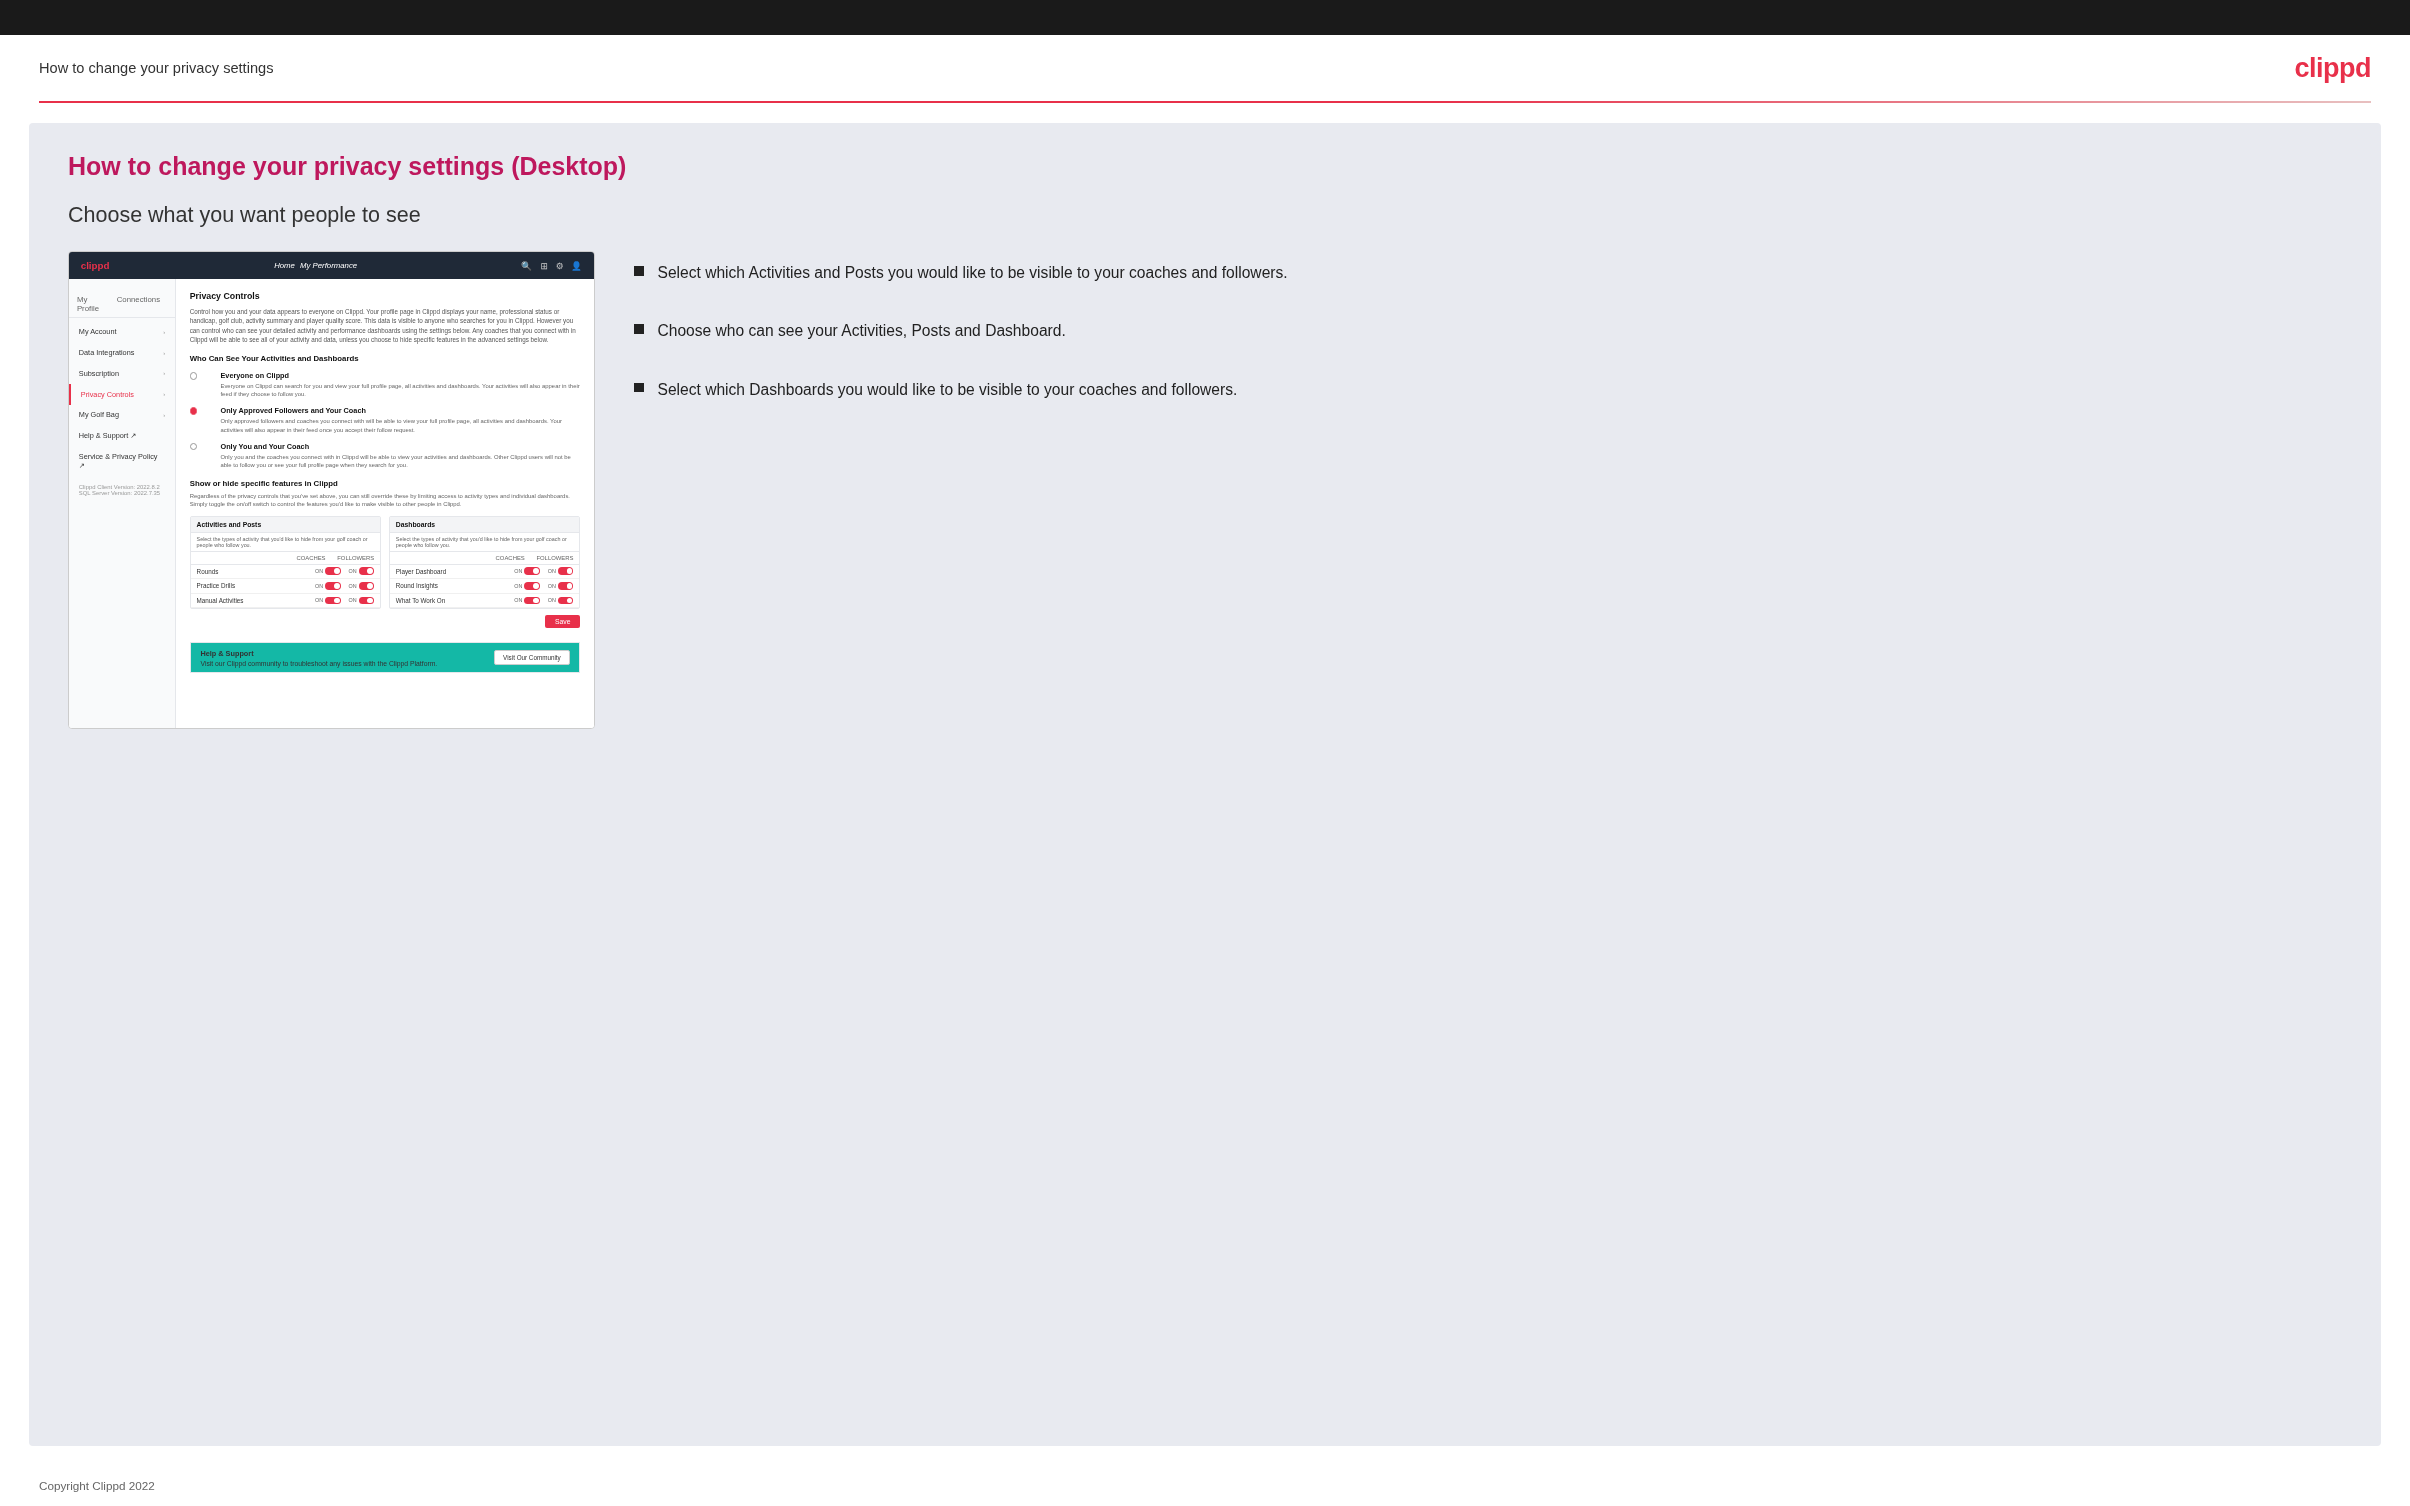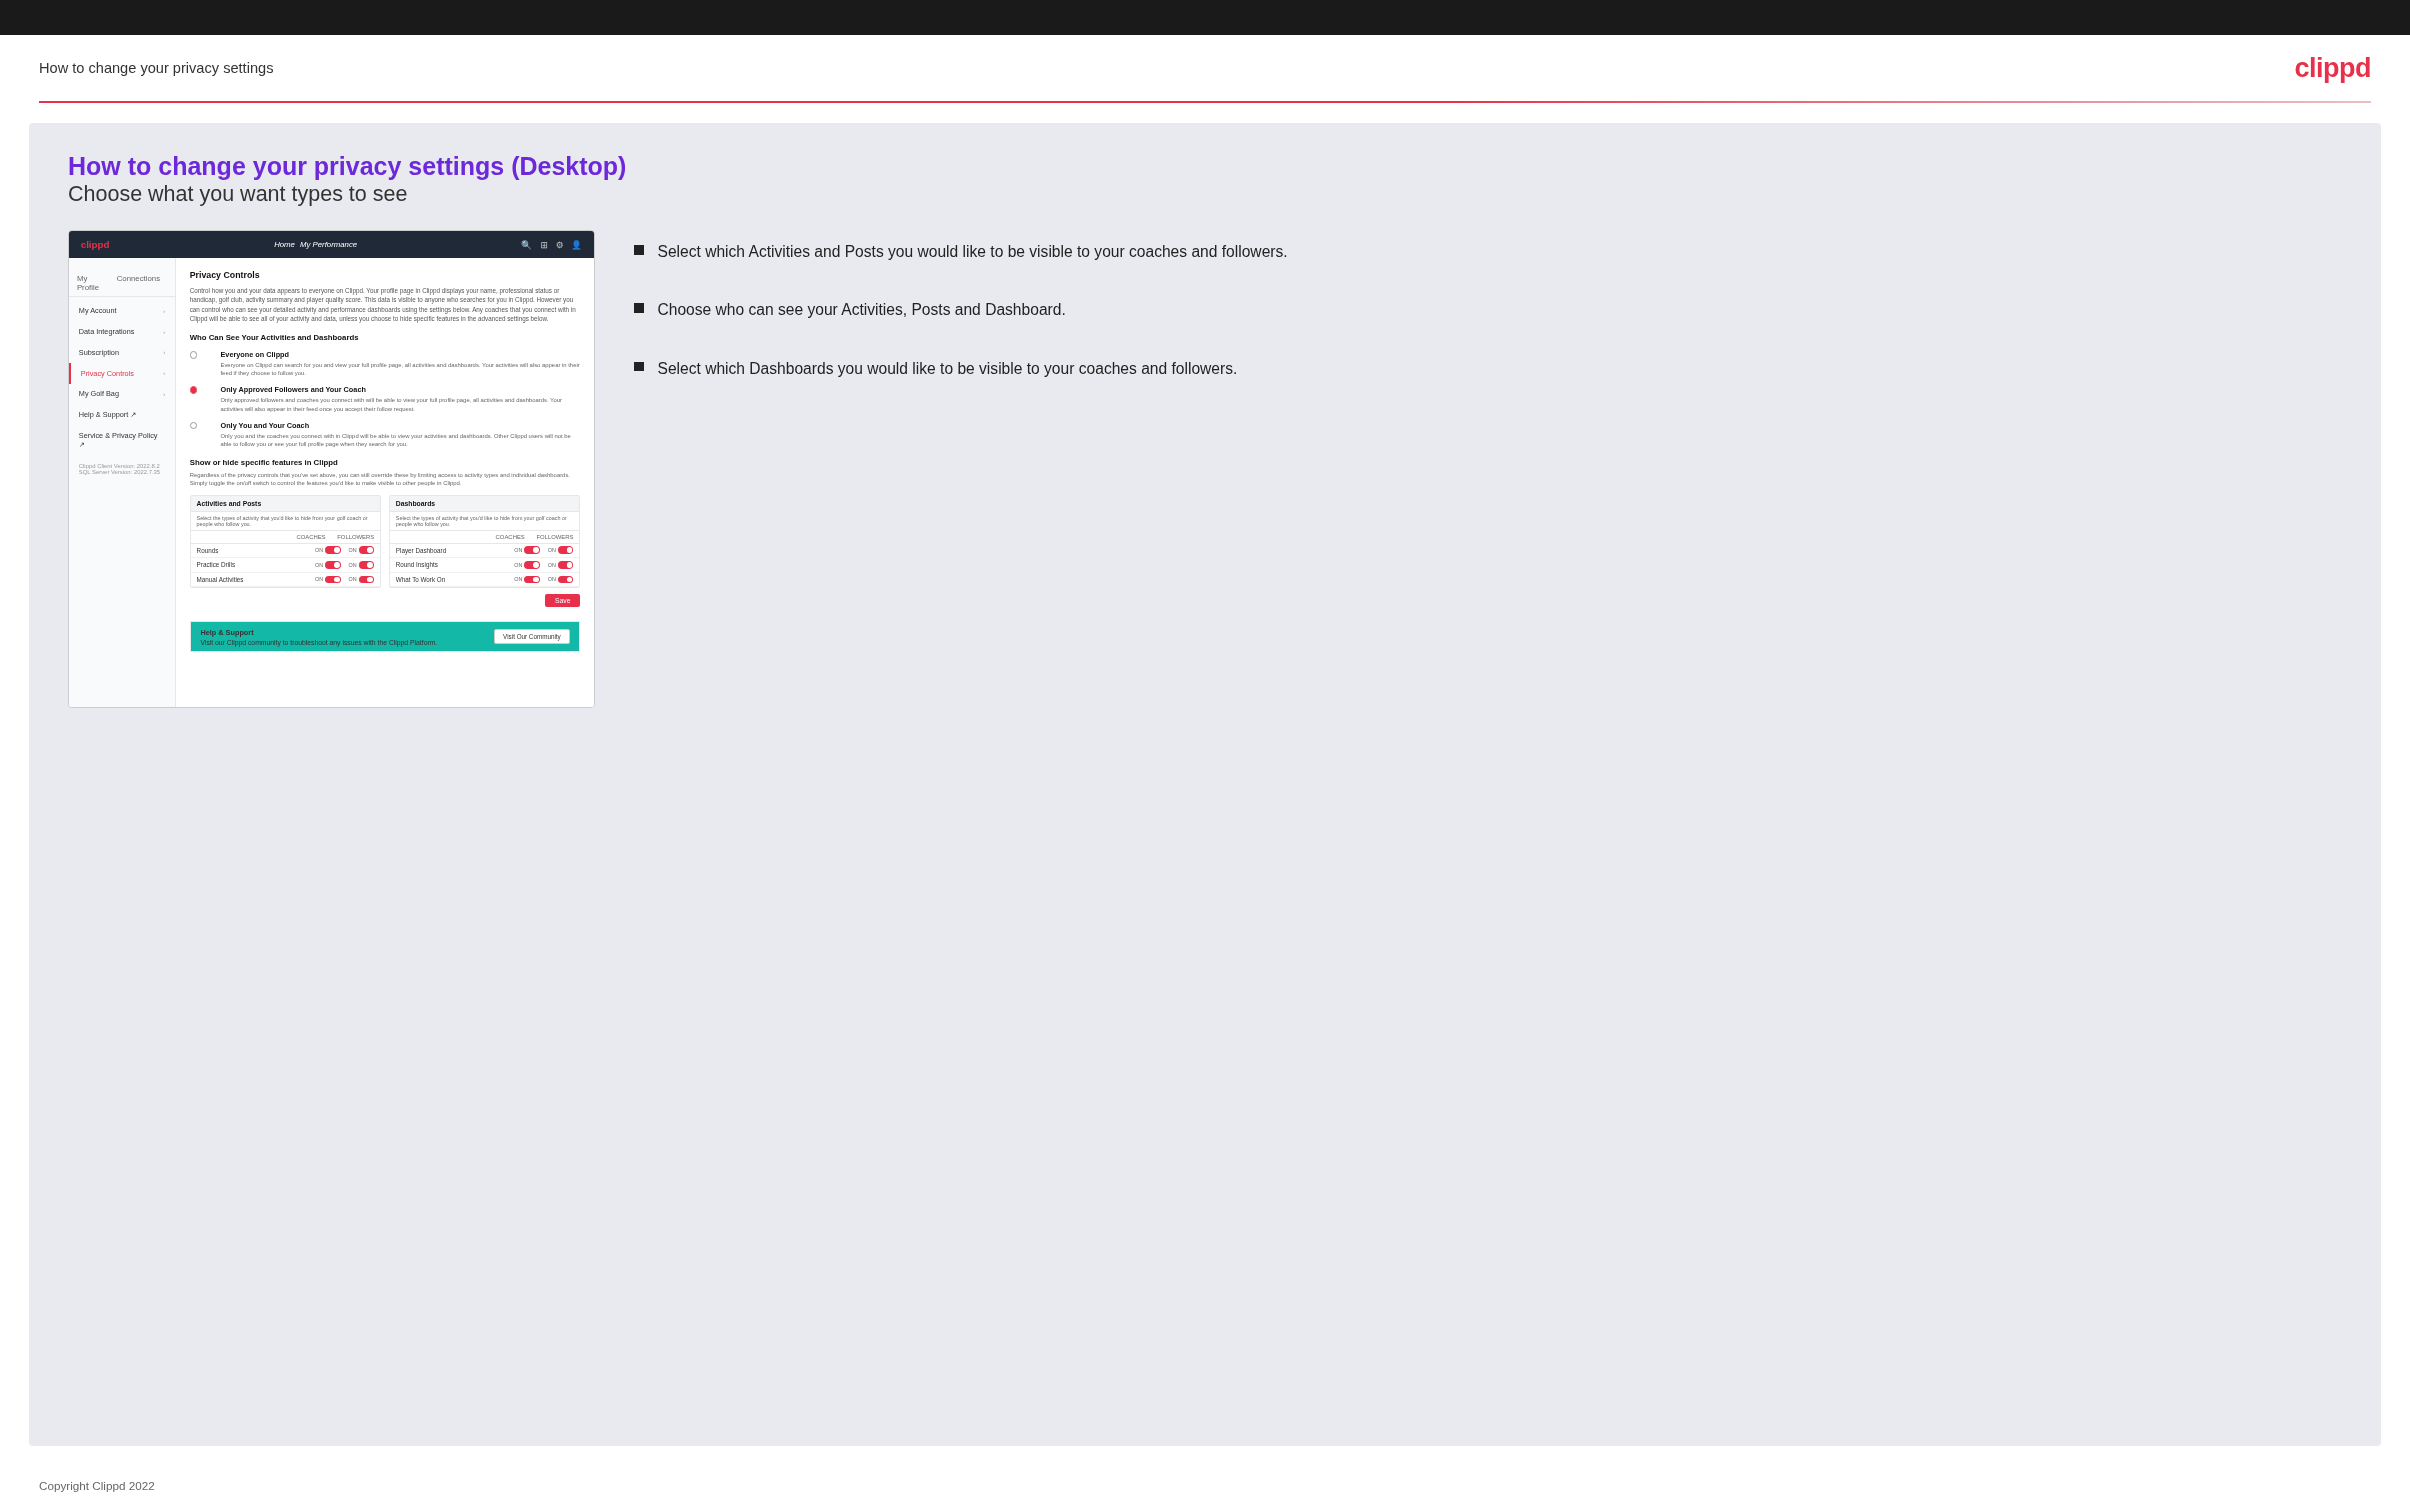--- a/index.html
+++ b/index.html
@@ -51,22 +51,22 @@
       background: #e8eaf0;
       margin: 19.5px 29px;
       padding: 29px 39px;
       flex: 1;
       border-radius: 3.9px;
     }
 
     .page-heading {
       font-size: 25px;
       font-weight: 700;
-      color: #6d28d9;
-      margin-bottom: 1px;
+      color: #be185d;
+      margin-bottom: 22px;
     }
     .page-subheading {
       font-size: 21.5px;
       font-weight: 400;
       color: #333;
       margin-bottom: 23.4px;
     }
 
     
     .two-col {
@@ -404,21 +404,21 @@
 
 <div class="header">
   <span class="header-title">How to change your privacy settings</span>
   <span class="logo">clippd</span>
 </div>
 
 <div class="header-divider"></div>
 
 <div class="main-content">
   <h1 class="page-heading">How to change your privacy settings (Desktop)</h1>
-  <h2 class="page-subheading">Choose what you want types to see</h2>
+  <h2 class="page-subheading">Choose what you want people to see</h2>
 
   <div class="two-col">
 
     <div class="screenshot-col">
       <div class="app-mock">
 
         <div class="app-nav">
           <span class="app-nav-logo">clippd</span>
           <div class="app-nav-links">
             <span>Home</span>

